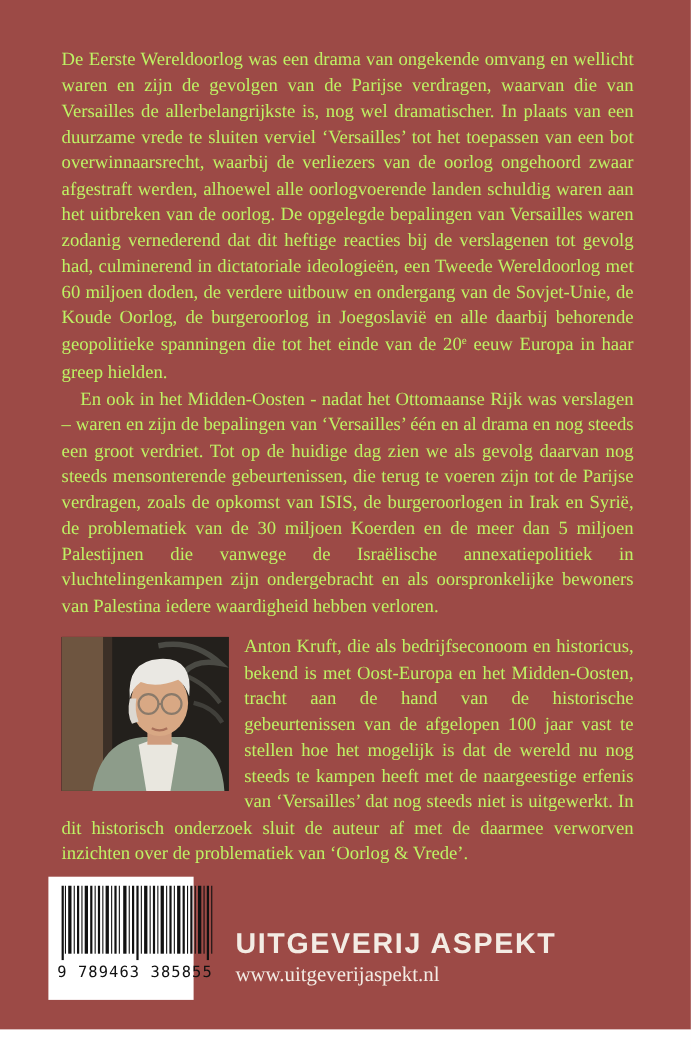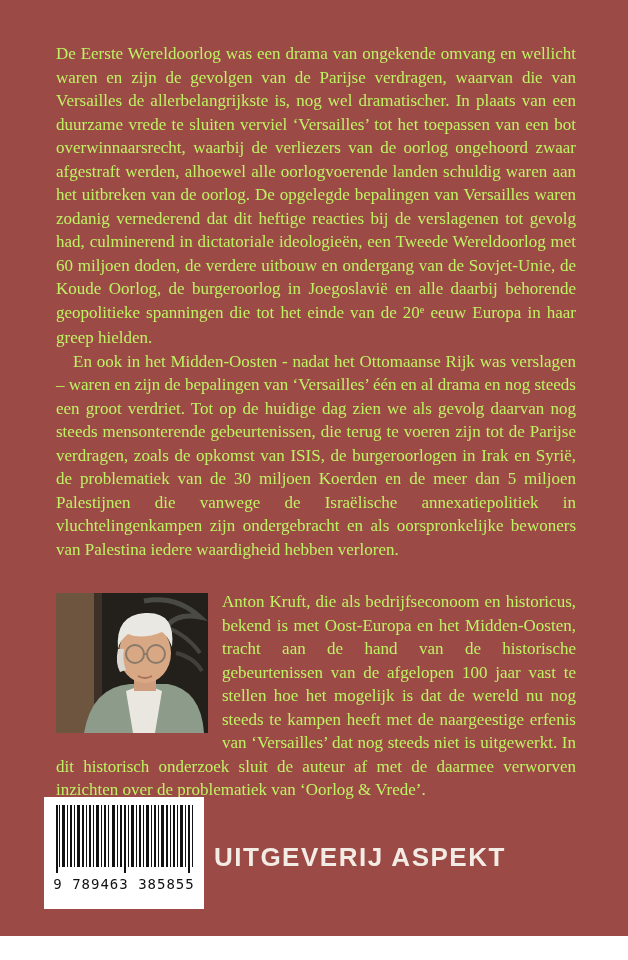--- a/index.html
+++ b/index.html
@@ -26,33 +26,33 @@
     hyphens: auto;
   }
   .text-block p { margin: 0; }
   .indent { text-indent: 17px; }
   sup.super-e {
     font-size: 0.6em;
     vertical-align: baseline;
     position: relative;
     top: -0.45em;
   }
-  .author-section { margin-top: 29px; }
+  .author-section { margin-top: 14px; }
   .author-photo {
     float: left;
     width: 152px; height: 140px;
     margin: 3px 14px 5px 0;
     background: #23201c;
     display: block;
   }
   .author-photo svg { display: block; width: 100%; height: 100%; }
   .footer-barcode {
     position: absolute;
     left: 44px; top: 797px;
-    width: 160px; height: 112px;
+    width: 132px; height: 112px;
     background: #ffffff;
     padding: 8px 8px 4px 8px;
     text-align: center;
   }
   .barcode-bars { display: block; margin: 0 auto; width: 146px; height: 68px; }
   .isbn-number {
     font-family: "DejaVu Sans Mono", monospace;
     font-size: 14px;
     letter-spacing: 1px;
     color: #111111;
@@ -161,17 +161,18 @@
           <rect x="133" y="0" width="1" height="62"></rect>
           <rect x="136" y="0" width="2" height="68"></rect>
           <rect x="140" y="0" width="1" height="62"></rect>
         </g>
       </svg>
       <div class="isbn-number">9 789463 385855</div>
     </div>
 
     <div class="publisher-block">
       <div class="publisher-name">UITGEVERIJ ASPEKT</div>
+      <div class="publisher-url">www.uitgeverijaspekt.nl</div>
     </div>
 
   </div>
   <div class="bottom-strip"></div>
 </div>
 
 </body></html>

